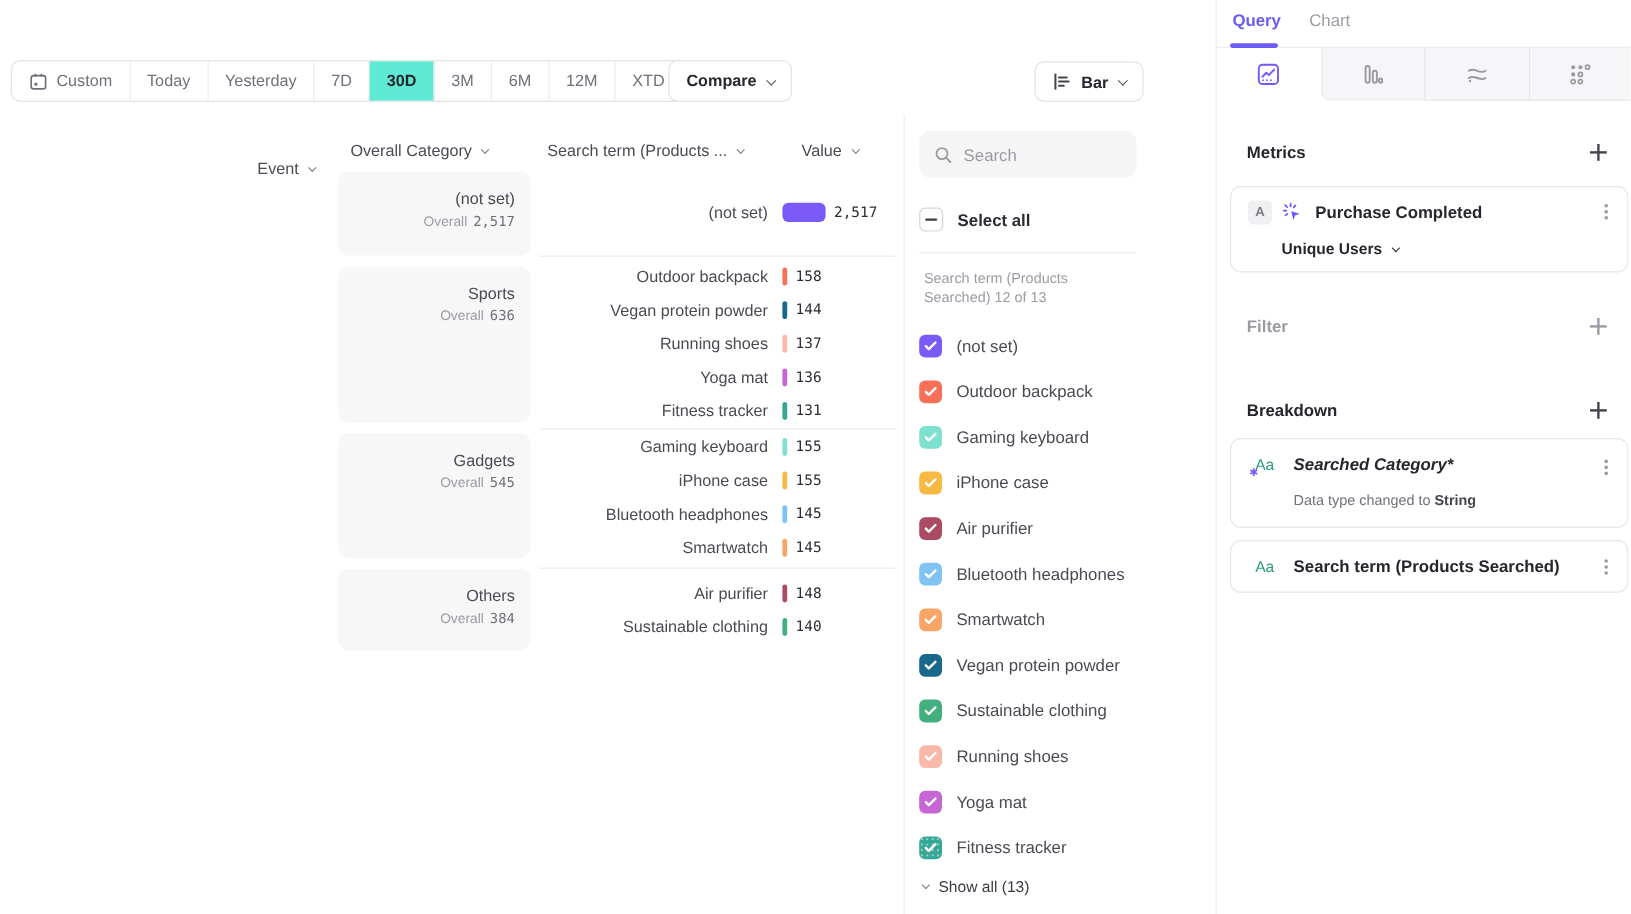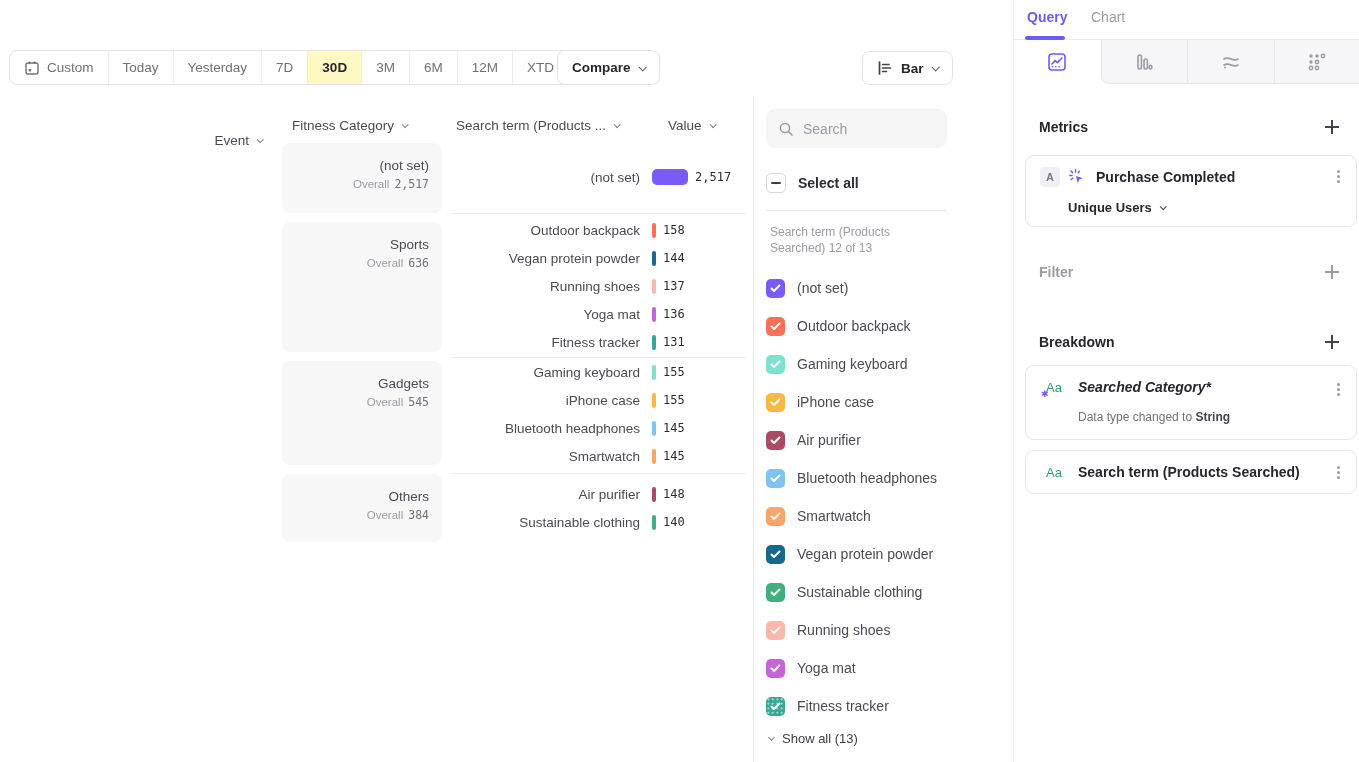--- a/index.html
+++ b/index.html
@@ -6,21 +6,21 @@
   html,body { background:#fff; }
   body { font-family:"Liberation Sans", sans-serif; color:#3c3c46; }
   #app { position:relative; width:1359px; height:762px; background:#fff; overflow:hidden; }
 
   
   .seg-group { position:absolute; left:9px; top:50px; height:35px; display:flex; align-items:stretch;
                border:1px solid #e3e3e6; border-radius:8px; overflow:hidden; background:#fff; }
   .seg { display:flex; align-items:center; justify-content:center; gap:7px; padding:0 14px;
          font-size:13.5px; color:#70707a; cursor:pointer; border-right:1px solid #ececef; white-space:nowrap; }
   .seg:last-child { border-right:none;gap:37px; }
-  .seg.sel { background:#fef9c3; color:#26262e; font-weight:700; }
+  .seg.sel { background:#5eead4; color:#26262e; font-weight:700; }
   .btn { position:absolute; height:35px; display:flex; align-items:center; gap:8px; padding:0 14px;
          border:1px solid #e3e3e6; border-radius:8px; background:#fff; font-size:13.5px; font-weight:700; color:#26262e; cursor:pointer; }
   .chev { width:6px; height:6px; border-right:1.6px solid #5c5c66; border-bottom:1.6px solid #5c5c66;
           transform:rotate(45deg) translateY(-1px); display:inline-block; flex:0 0 auto; }
   .chev.sm { width:5px; height:5px; border-color:#80808a; }
 
   
   .hdr { position:absolute; top:114px; height:22px; display:flex; align-items:center; gap:8px;
          font-size:13.5px; color:#4a4a54; font-weight:500; cursor:pointer; }
   .hdr.right { justify-content:flex-end; }
@@ -148,21 +148,21 @@
     </svg>
     <span>Bar</span>
     <span class="chev"></span>
   </div>
 
   <div class="hdr right" style="left:15px; width:247px;margin-top:15px;">
     <span>Event</span>
       <span class="chev sm"></span>
   </div>
   <div class="hdr" style="left:292px;">
-    <span>Fitness Category</span>
+    <span>Overall Category</span>
       <span class="chev sm"></span>
   </div>
   <div class="hdr" style="left:456px;">
     <span>Search term (Products ...</span>
       <span class="chev sm"></span>
   </div>
   <div class="hdr" style="left:668px;">
     <span>Value</span>
       <span class="chev sm"></span>
   </div>

